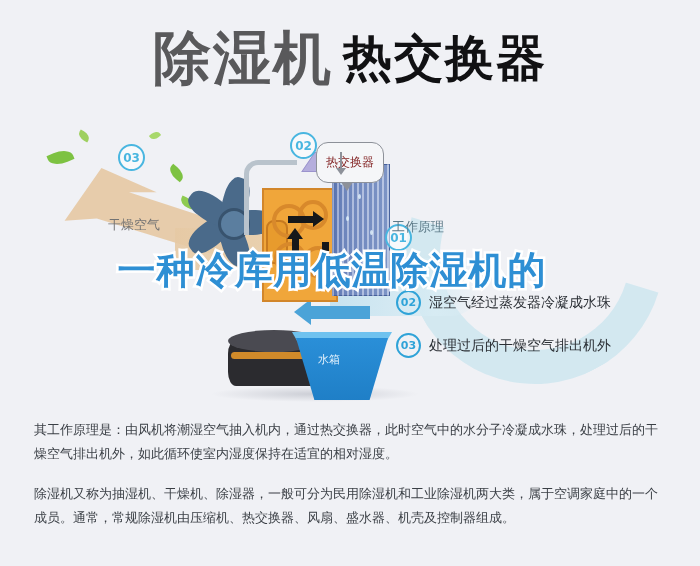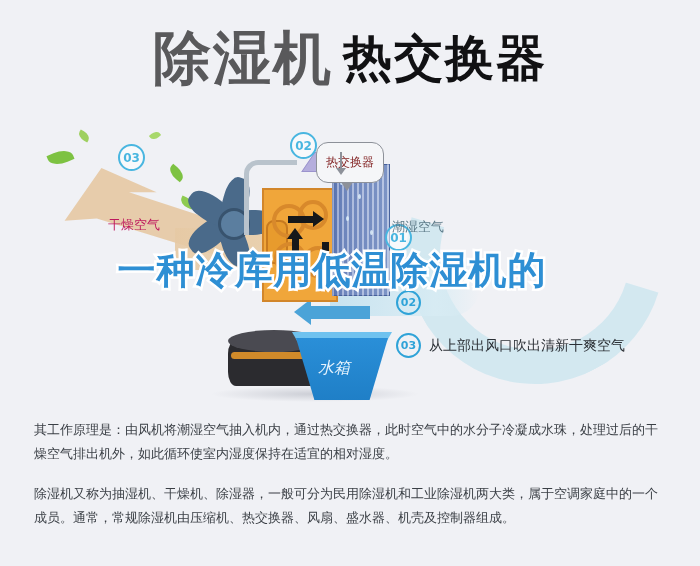--- a/index.html
+++ b/index.html
@@ -117,22 +117,22 @@
   .compressor{position:absolute;left:228px;top:222px;width:92px;height:60px;}
   .comp-body{position:absolute;left:0;top:10px;width:92px;height:46px;background:#2b2b2f;border-radius:8px/14px;}
   .comp-top{position:absolute;left:0;top:0;width:92px;height:22px;background:#4a4a51;border-radius:50%;}
   .comp-band{position:absolute;left:3px;top:22px;width:86px;height:7px;background:#d08a2a;border-radius:4px;}
 
   .tank{position:absolute;left:296px;top:230px;width:92px;height:62px;
     background:linear-gradient(180deg,#2a8fd8 0%,#1f7fc7 100%);
     clip-path:polygon(0% 0%,100% 0%,80% 100%,20% 100%);}
   .tank-lip{position:absolute;left:292px;top:224px;width:100px;height:14px;
     background:#6fc2ef;clip-path:polygon(0% 0%,100% 0%,92% 100%,8% 100%);}
-  .tank-label{position:absolute;left:318px;top:250px;font-size:16px;color:#e8f4fd;
-    font-family:"DejaVu Sans",sans-serif;font-style:italic;}
+  .tank-label{position:absolute;left:318px;top:244px;font-size:11px;color:#e8f4fd;
+    font-family:"DejaVu Sans",sans-serif;}
 
   .shadow{position:absolute;left:210px;top:278px;width:210px;height:16px;
     background:radial-gradient(ellipse at center,rgba(120,125,140,.30),rgba(120,125,140,0) 70%);}
 
   
   .badge{
     position:absolute;width:23px;height:23px;border-radius:50%;
     border:2px solid #49b6e0;color:#49b6e0;
     font-size:12px;font-weight:bold;display:flex;align-items:center;justify-content:center;
     font-family:"DejaVu Sans",sans-serif;background:rgba(255,255,255,.55);
@@ -148,21 +148,21 @@
   }
   .bubble:after{
     content:"";position:absolute;left:24px;bottom:-9px;
     border-left:6px solid transparent;border-right:6px solid transparent;border-top:9px solid #8d9199;
   }
   .bubble-line{position:absolute;left:340px;top:44px;width:1.5px;height:18px;background:#8d9199;}
   .bubble-line:after{content:"";position:absolute;left:-4px;bottom:-5px;
     border-left:5px solid transparent;border-right:5px solid transparent;border-top:7px solid #8d9199;}
 
   .lbl{position:absolute;font-size:13px;color:#4b4f56;font-family:"DejaVu Sans",sans-serif;white-space:nowrap;}
-  .lbl-dry{left:108px;top:108px;color:#be185d;}
+  .lbl-dry{left:108px;top:108px;color:#737373;}
   .lbl-wet{left:392px;top:110px;color:#5d7a88;}
 
   
   .steps{position:absolute;left:396px;top:182px;width:300px;}
   .step{display:flex;align-items:center;margin-bottom:18px;}
   .step .sbadge{
     width:21px;height:21px;border-radius:50%;border:2px solid #2fa3d8;color:#2fa3d8;
     font-size:11px;font-weight:bold;display:flex;align-items:center;justify-content:center;
     font-family:"DejaVu Sans",sans-serif;flex:0 0 auto;
   }
@@ -261,29 +261,30 @@
     <div class="tank-label">水箱</div>
 
     <div class="badge b03">03</div>
     <div class="badge b02">02</div>
     <div class="badge b01">01</div>
 
     <div class="bubble">热交换器</div>
     <div class="bubble-line"></div>
 
     <div class="lbl lbl-dry">干燥空气</div>
-    <div class="lbl lbl-wet">潮湿空气</div>
+    <div class="lbl lbl-wet">工作原理</div>
 
     <div class="steps">
       <div class="step">
         <div class="sbadge">02</div>
+        <div class="stext">湿空气经过蒸发器冷凝成水珠</div>
       </div>
       <div class="step">
         <div class="sbadge">03</div>
-        <div class="stext">从上部出风口吹出清新干爽空气</div>
+        <div class="stext">处理过后的干燥空气排出机外</div>
       </div>
     </div>
   </div>
 
   <div class="overlay-title">
     <span class="ln">一种冷库用低温除湿机的</span>
   </div>
 
   <div class="body-text">
     <p>其工作原理是：由风机将潮湿空气抽入机内，通过热交换器，此时空气中的水分子冷凝成水珠，处理过后的干燥空气排出机外，如此循环使室内湿度保持在适宜的相对湿度。</p>

